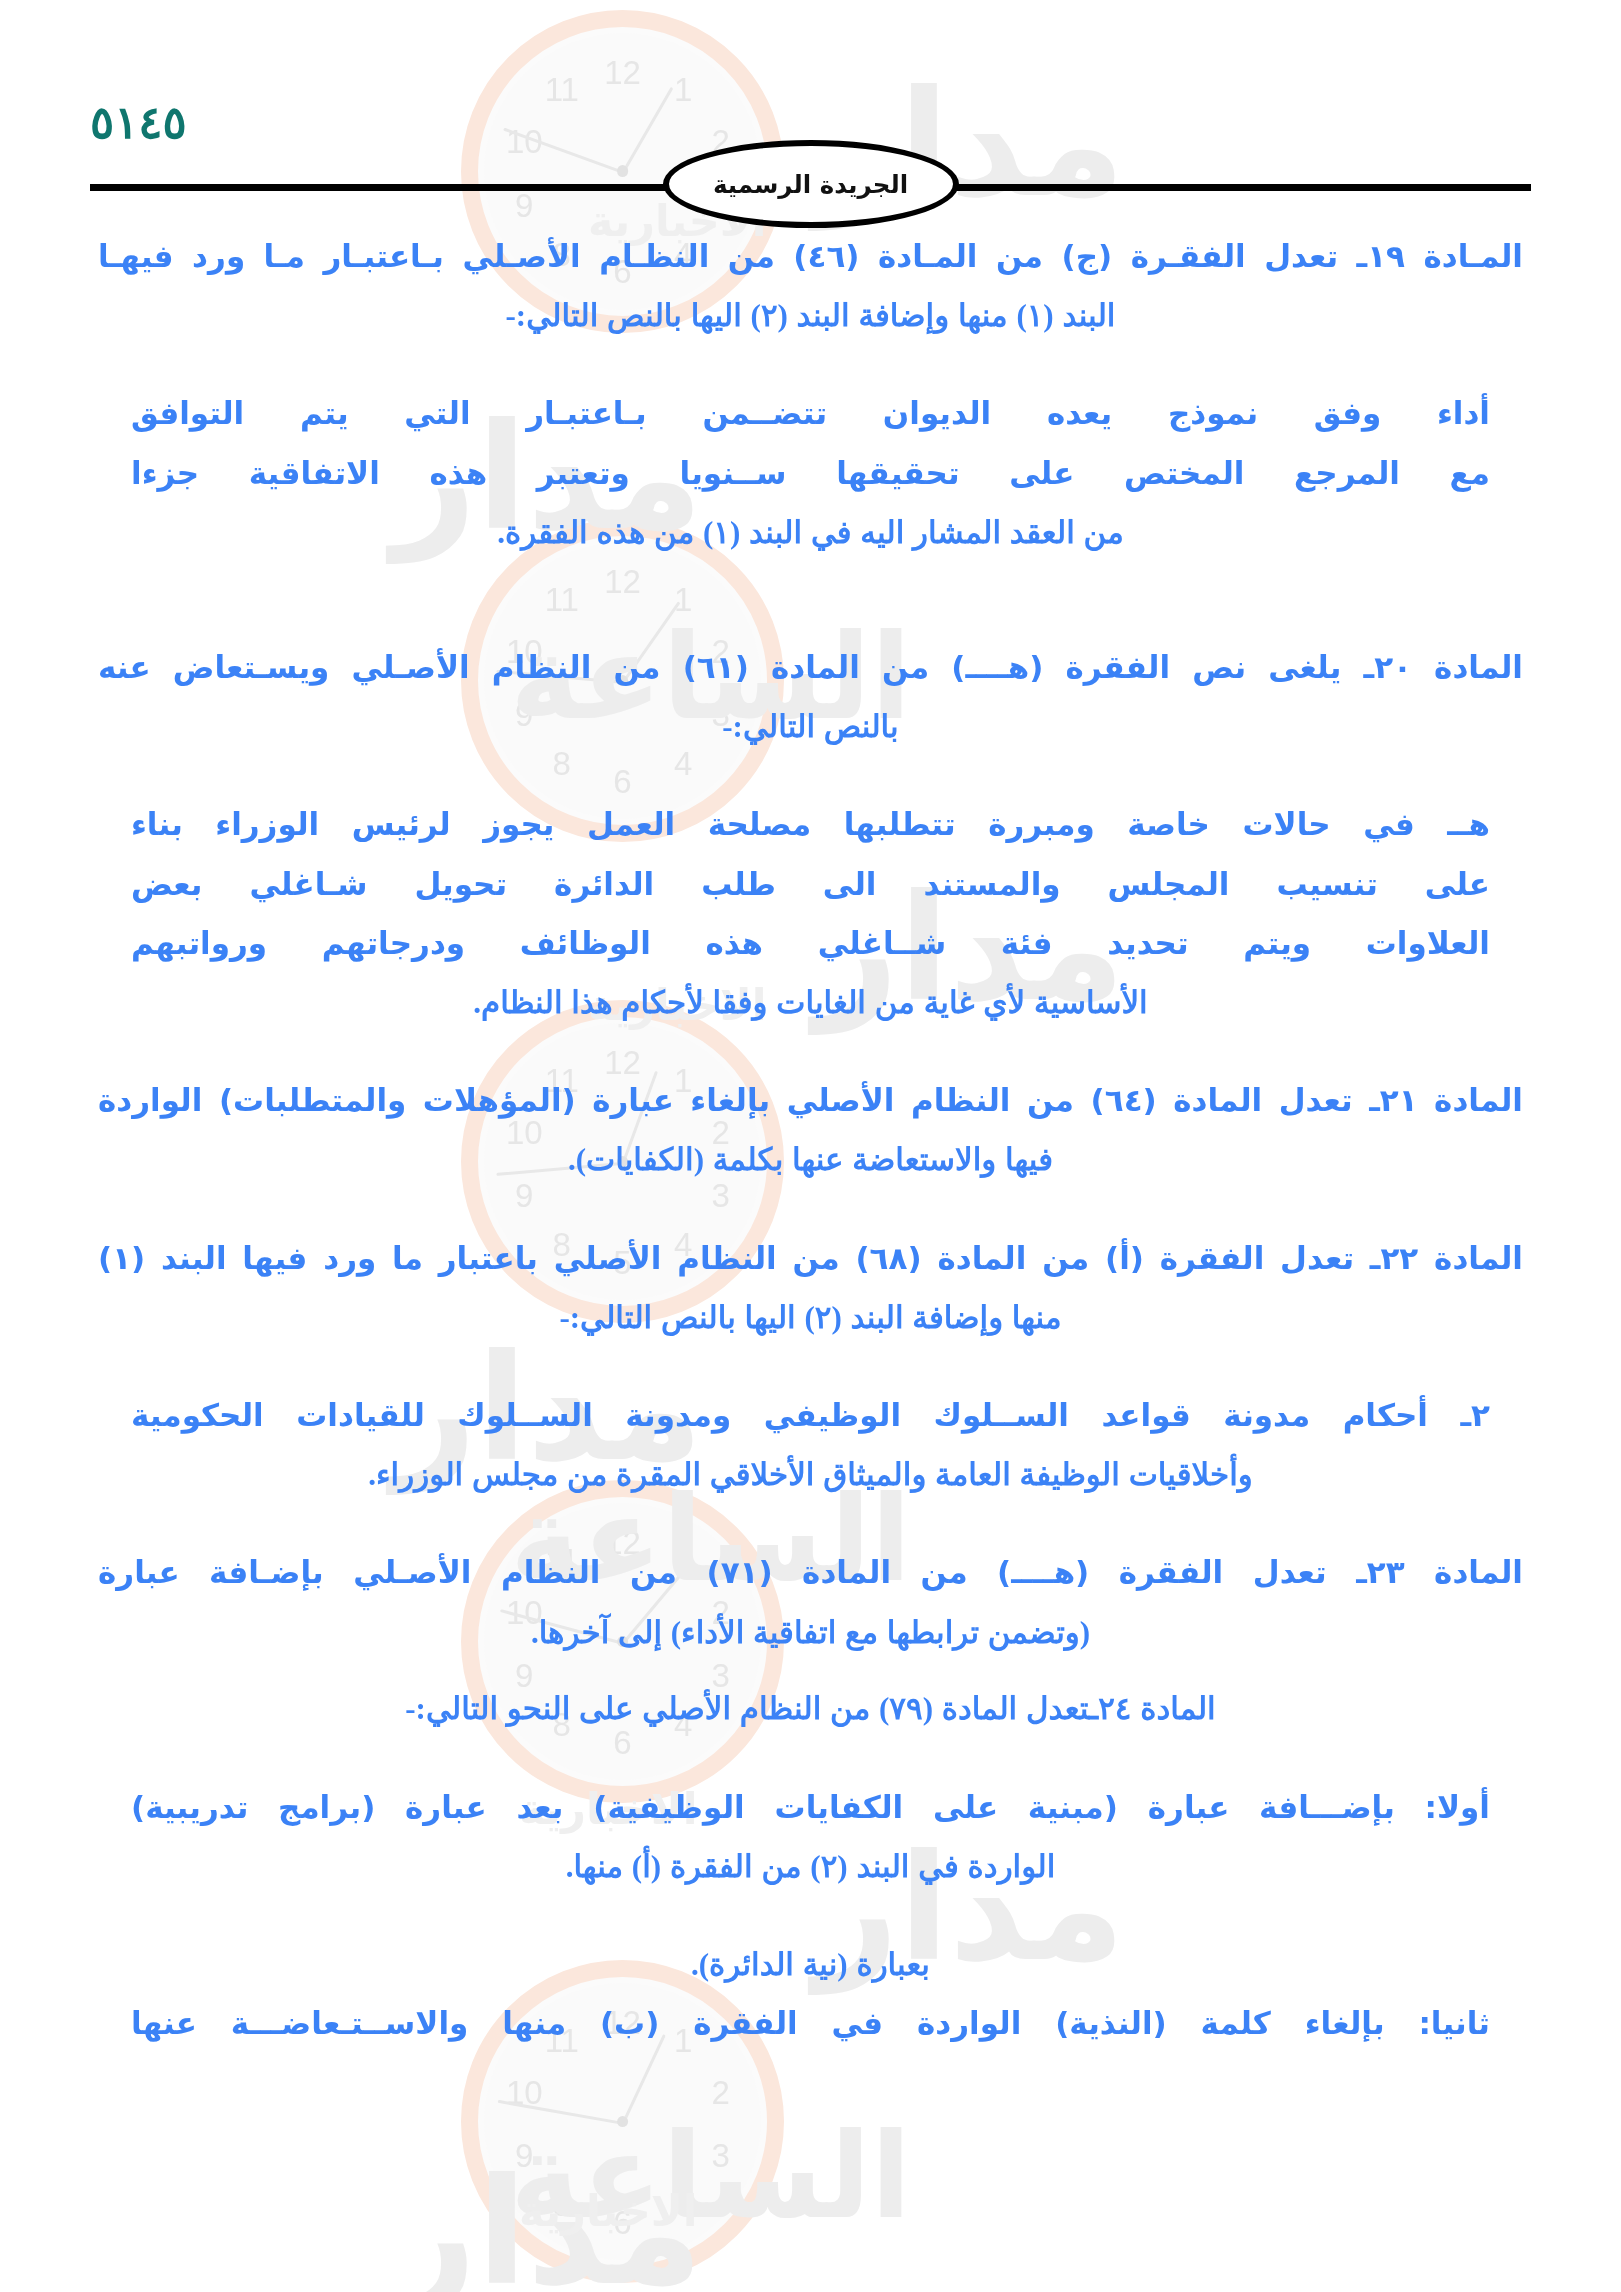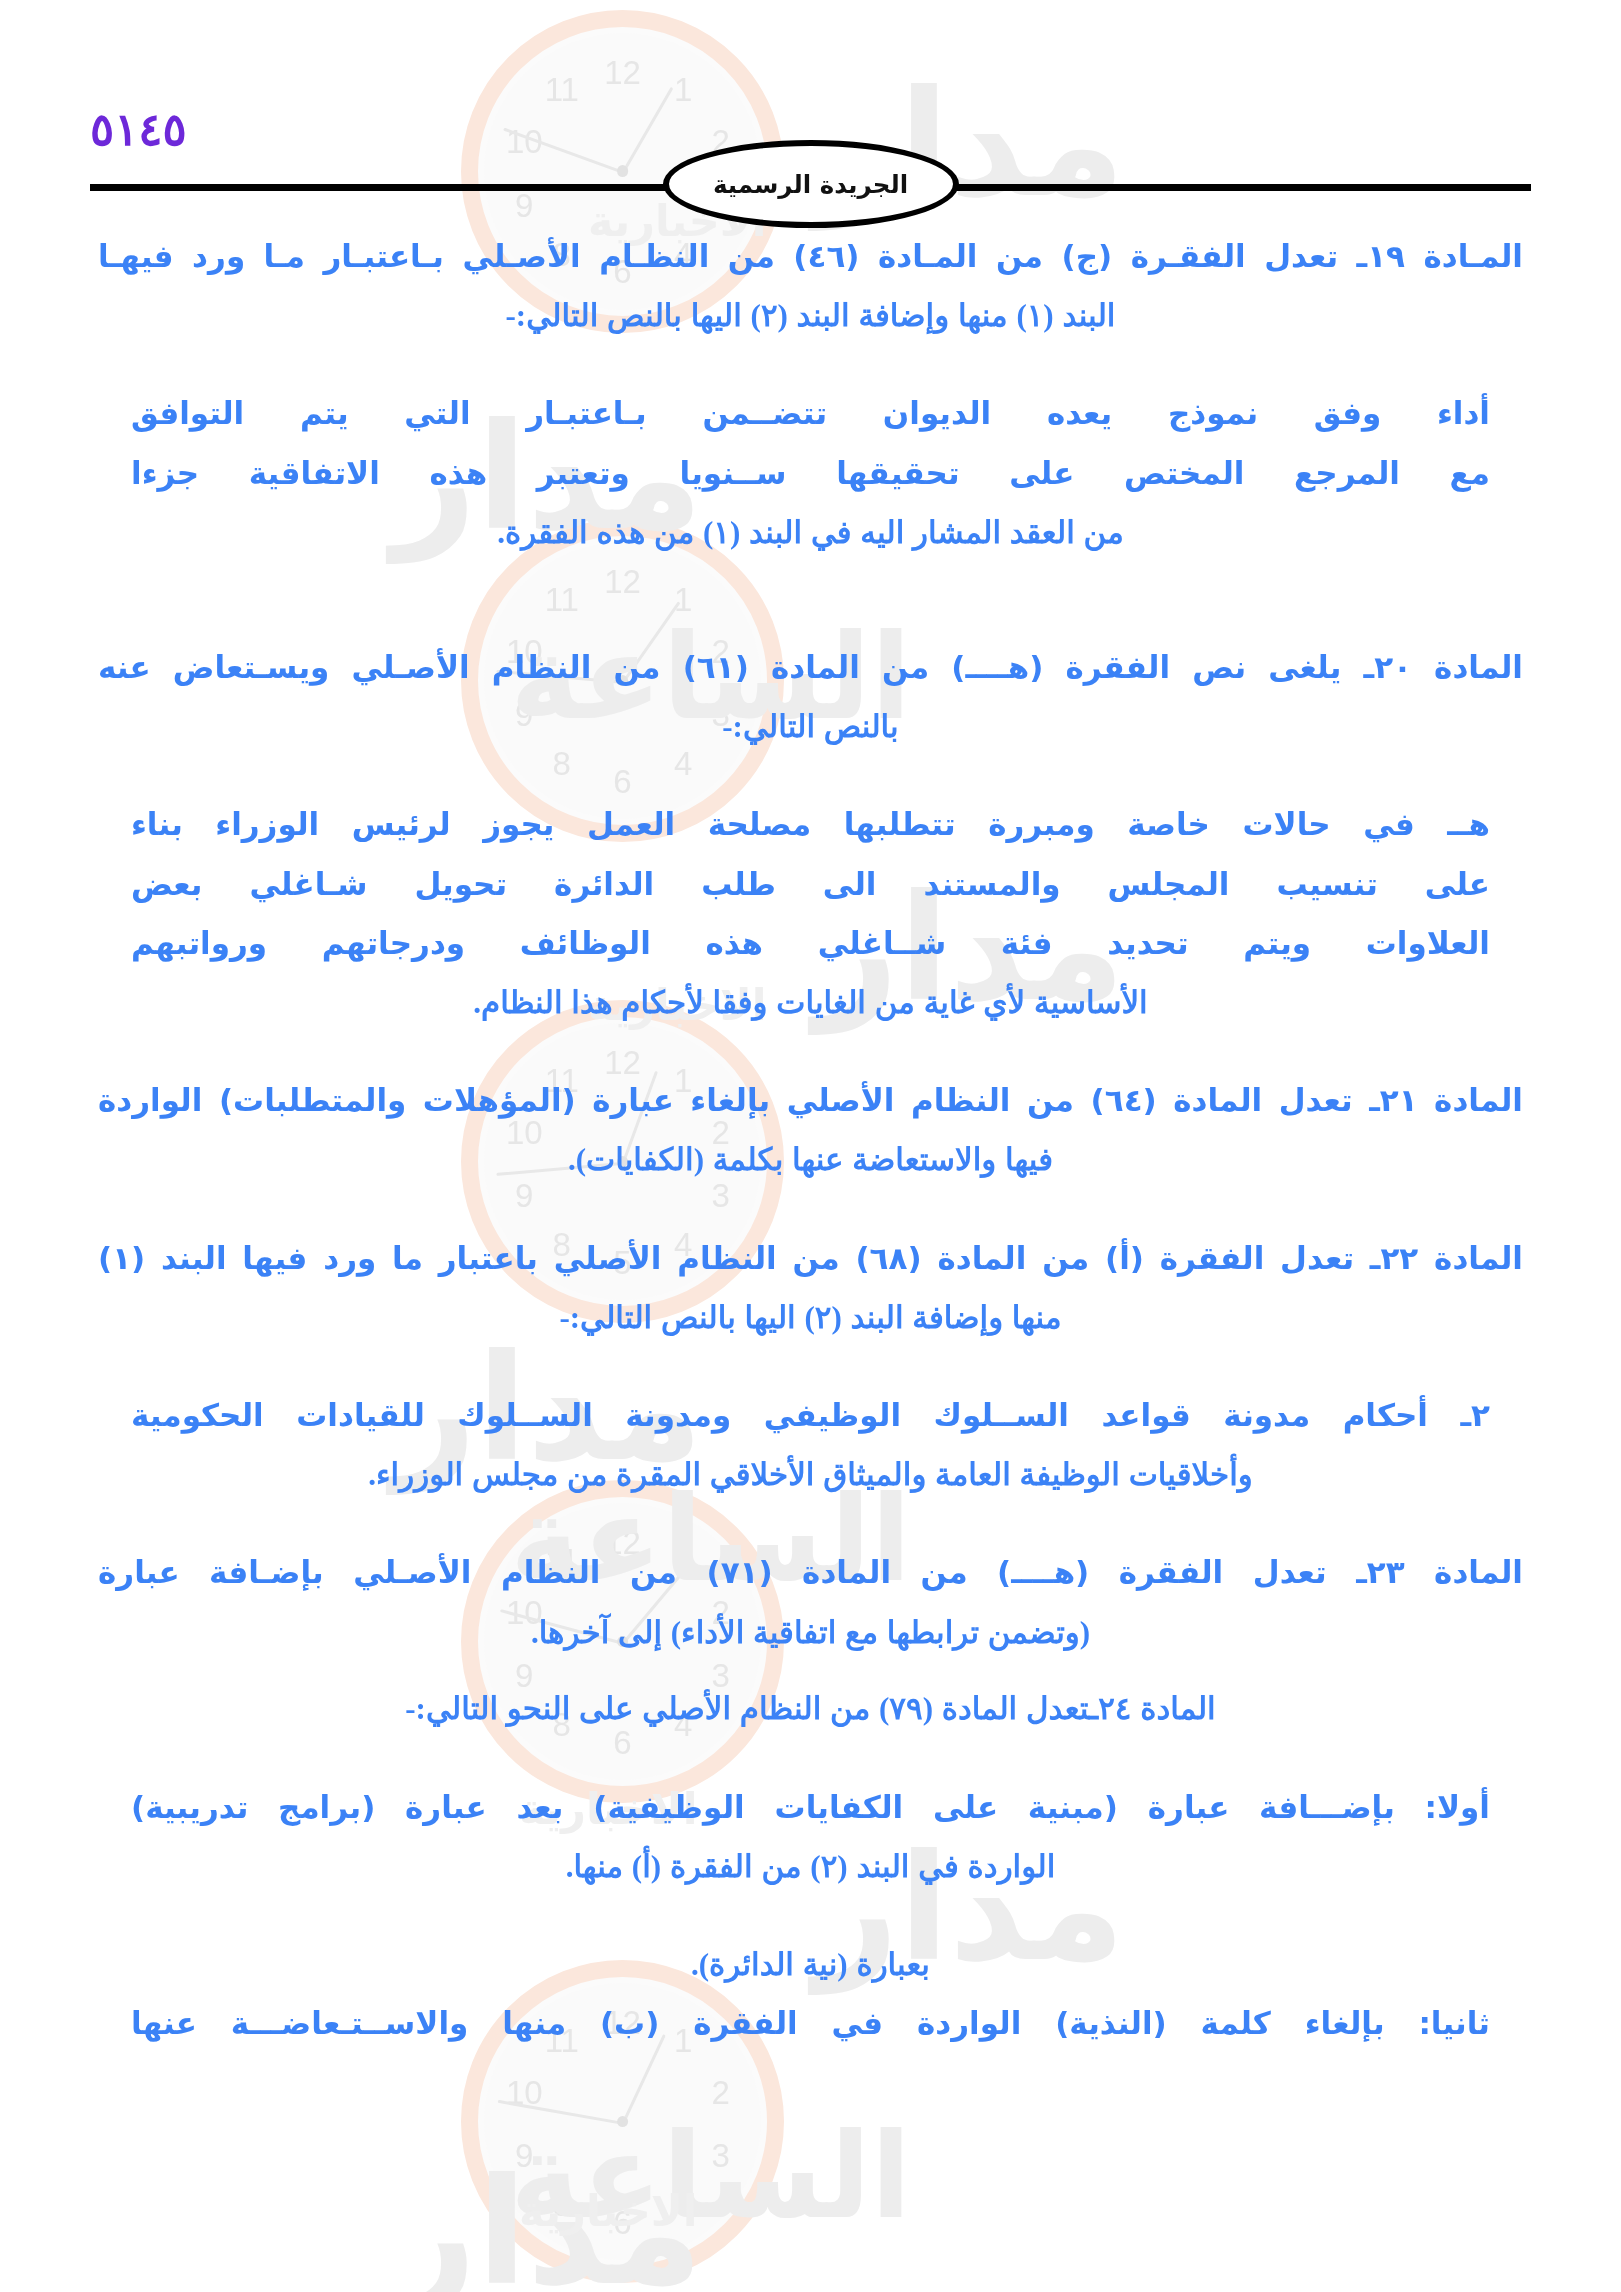--- a/index.html
+++ b/index.html
@@ -76,25 +76,25 @@
   .header {
     position: absolute;
     top: 59px;
     left: 0;
     right: 0;
     height: 118px;
     z-index: 3;
   }
   .page-number {
     position: absolute;
-    top: 44px;
+    top: 37px;
     left: 90px;
     font-size: 45px;
     font-weight: bold;
-    color: #6d28d9;
+    color: #0f766e;
     letter-spacing: 2.9px;
     font-family: Liberation Sans, sans-serif;
     direction: rtl;
   }
   .rule {
     position: absolute;
     top: 125px;
     right: 90px;
     left: 90px;
     height: 6.9px;

